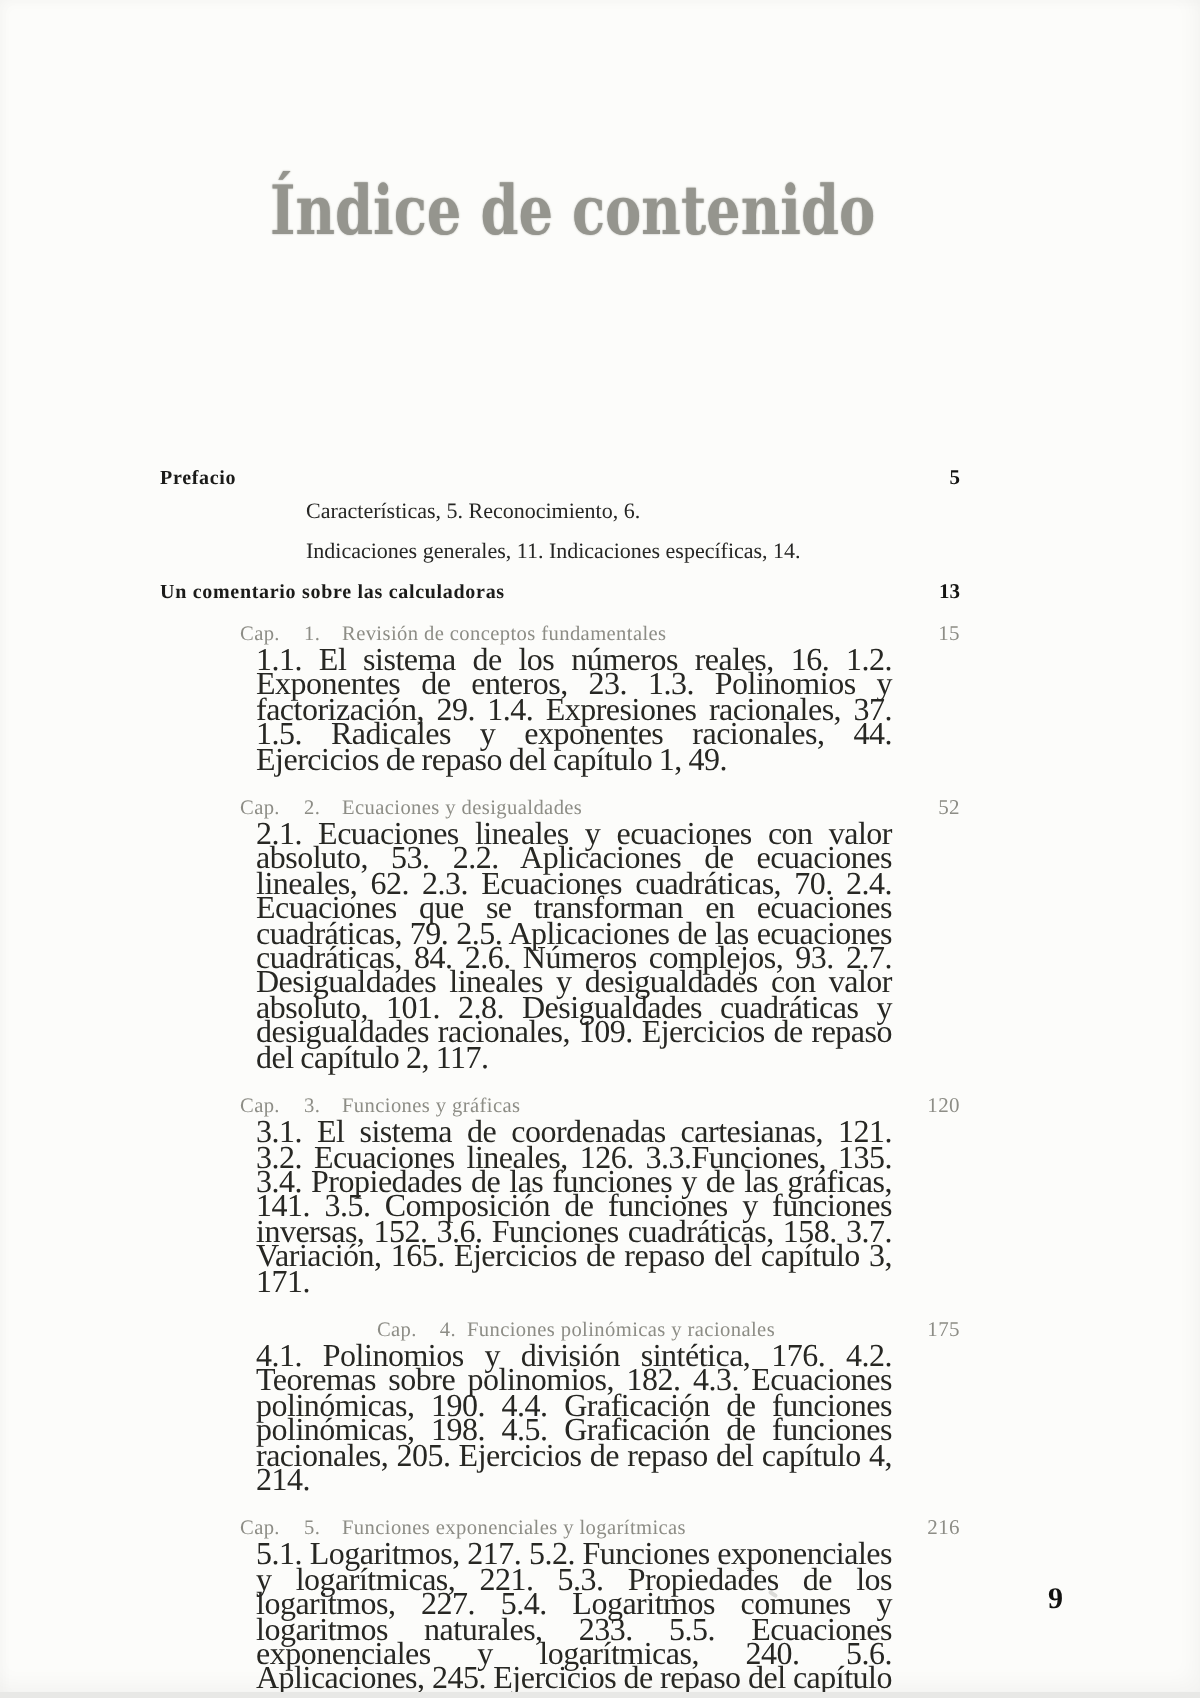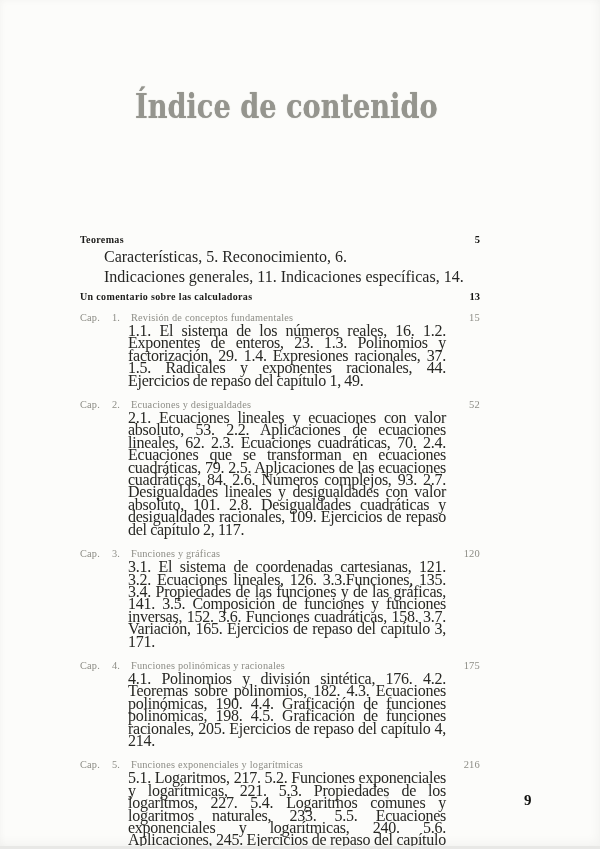--- a/index.html
+++ b/index.html
@@ -14,26 +14,26 @@
     transform:scaleX(0.80); transform-origin:left top;
     text-shadow:0 0 1px rgba(150,150,144,0.85);
   }
   .toc { position:absolute; left:80px; top:233px; width:400px; }
 
   .fm-entry { margin-bottom:7px; }
   .fm-head { position:relative; font-weight:bold; font-size:10px; letter-spacing:0.35px;
              line-height:13px; color:#1b1b19; padding-right:30px; }
   .fm-page { position:absolute; right:0; top:0; font-weight:bold; font-size:10.5px;
              letter-spacing:0; color:#141412; }
-  .fm-desc { margin:4px 0 0 24px; font-size:16px; line-height:13px; color:#262624; }
+  .fm-desc { margin:4px 0 0 73px; font-size:11px; line-height:13px; color:#262624; }
 
   .ch-entry { margin-bottom:10px; }
   .ch-head { position:relative; font-size:10.3px; line-height:15px; letter-spacing:0.2px;
              padding-right:30px; }
-  .ch-cap { display:inline-block; width:32px; }
+  .ch-cap { display:inline-block; width:32px;margin-left:40px; }
   .ch-num { display:inline-block; width:19px; }
   .ch-page { position:absolute; right:0; top:0; font-size:10.5px; }
   .ch-desc { margin-left:48px; width:318px; font-size:16px; line-height:12.4px;
              text-align:justify; letter-spacing:-0.25px; word-spacing:-0.4px; color:#272723; }
 
   .folio { position:absolute; left:524px; top:792px; font-size:15px; font-weight:bold;
            color:#121210; letter-spacing:0.5px; }
   .speck { position:absolute; left:384px; top:796px; width:5px; height:2px;
            background:rgba(120,120,115,0.25); transform:rotate(35deg); border-radius:2px; }
 </style>
@@ -43,21 +43,21 @@
 <div class="page" style="background: rgb(252, 252, 250);">
 
   <div class="title" style="color: rgb(149, 149, 142);">Índice de contenido</div>
 
   <div class="toc">
 
     <div>
 
         <div class="fm-entry">
           <div class="fm-head">
-            <span>Teoremas</span>
+            <span>Prefacio</span>
             <span class="fm-page">5</span>
           </div>
           <div class="fm-desc">Características, 5. Reconocimiento, 6.</div>
         </div>
 
         <div class="fm-entry">
           <div class="fm-desc">Indicaciones generales, 11. Indicaciones específicas, 14.</div>
         </div>
 
         <div class="fm-entry">
@@ -90,21 +90,21 @@
 
         <div class="ch-entry">
           <div class="ch-head" style="color: rgb(141, 141, 134);">
             <span class="ch-cap">Cap.</span><span class="ch-num">3.</span><span>Funciones y gráficas</span>
             <span class="ch-page">120</span>
           </div>
           <div class="ch-desc">3.1. El sistema de coordenadas cartesianas, 121.  3.2. Ecuaciones lineales, 126.  3.3.Funciones, 135.  3.4. Propiedades de las funciones y de las gráficas, 141.  3.5. Composición de funciones y funciones inversas, 152.  3.6. Funciones cuadráticas, 158.  3.7. Variación, 165.  Ejercicios de repaso del capítulo 3, 171.</div>
         </div>
 
         <div class="ch-entry">
-          <div class="ch-head" style="color: rgb(141, 141, 134);">
+          <div class="ch-head" style="color: rgb(141, 141, 134); text-align: center;">
             <span class="ch-cap">Cap.</span><span class="ch-num">4.</span><span>Funciones polinómicas y racionales</span>
             <span class="ch-page">175</span>
           </div>
           <div class="ch-desc">4.1. Polinomios y división sintética, 176.  4.2. Teoremas sobre polinomios, 182.  4.3. Ecuaciones polinómicas, 190.  4.4. Graficación de funciones polinómicas, 198.  4.5. Graficación de funciones racionales, 205.  Ejercicios de repaso del capítulo 4, 214.</div>
         </div>
 
         <div class="ch-entry">
           <div class="ch-head" style="color: rgb(141, 141, 134);">
             <span class="ch-cap">Cap.</span><span class="ch-num">5.</span><span>Funciones exponenciales y logarítmicas</span>
             <span class="ch-page">216</span>

